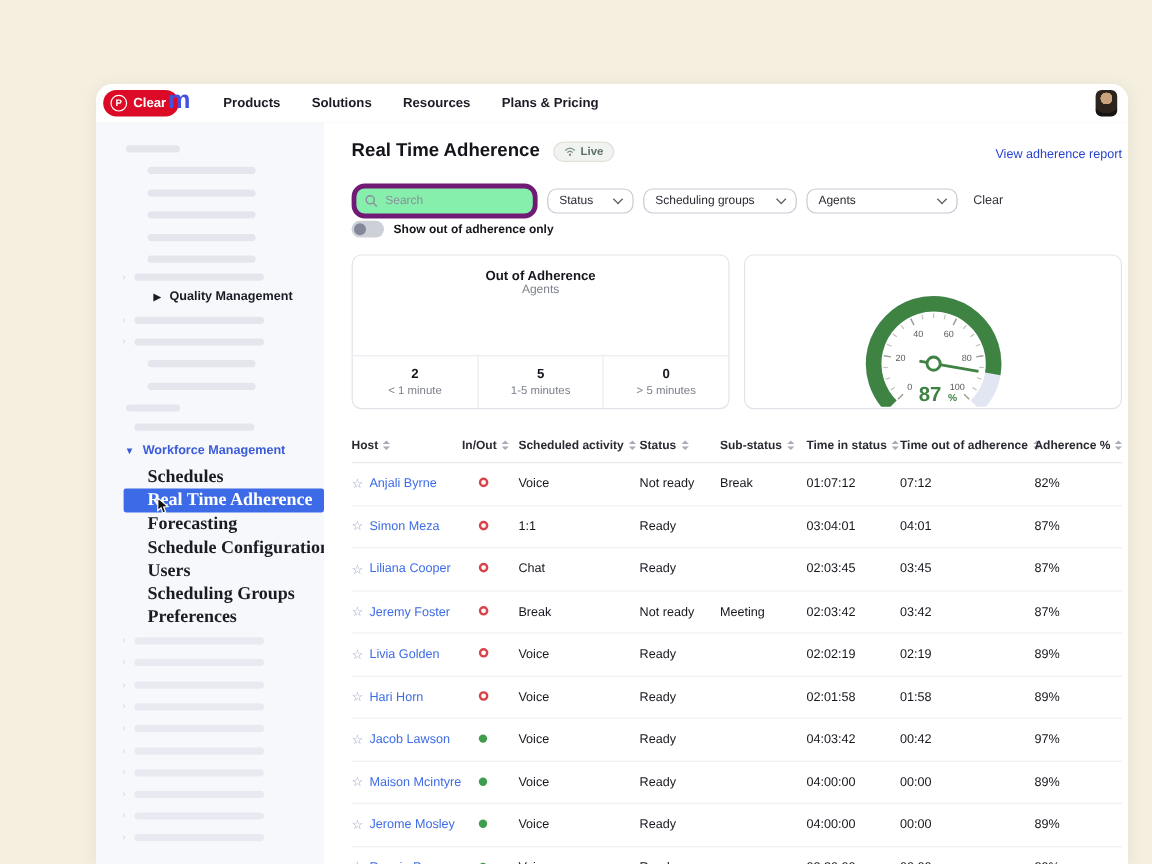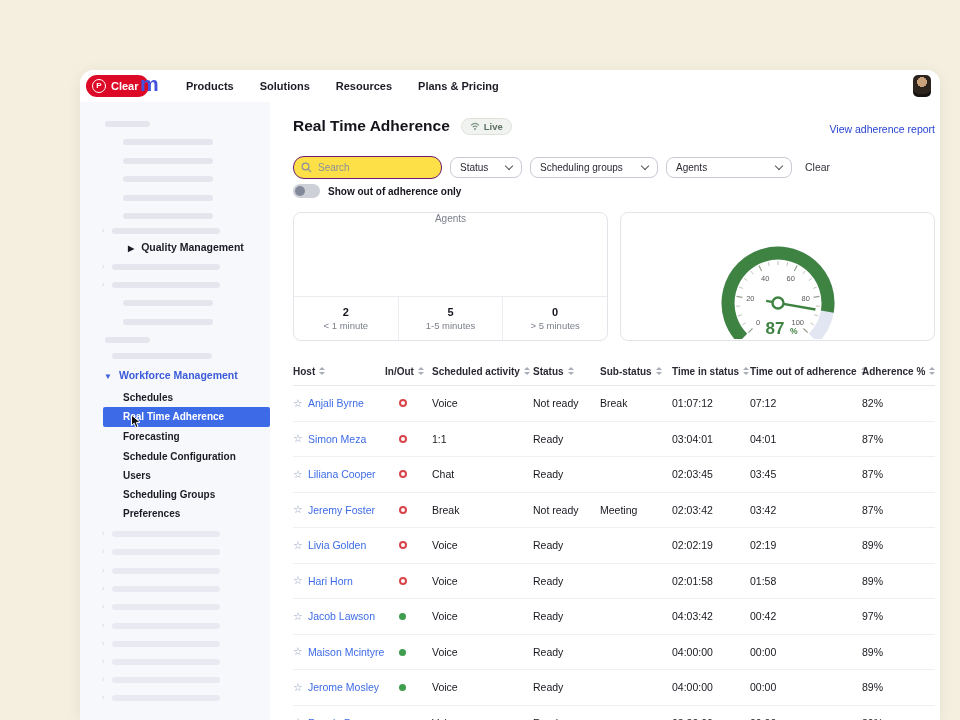--- a/index.html
+++ b/index.html
@@ -25,32 +25,32 @@
     transform:rotate(45deg);margin-top:-3px;display:inline-block;}
   
   .sidebar{position:absolute;left:0;top:32px;width:190px;bottom:0;background:#f7f8fb;}
   .skel{position:absolute;height:6px;border-radius:3px;background:#e5e6ed;}
   .skel.light{background:#e9eaf1;}
   .skel-chev{position:absolute;font-size:8px;color:#d6d8e0;}
   .side-label{position:absolute;font-size:10.5px;font-weight:700;color:#1b1b25;white-space:nowrap;cursor:pointer;}
   .side-label .arrow{font-size:8px;margin-right:7px;display:inline-block;color:#1b1b25;}
   .side-label.blue{color:#3b5bd8;}
   .side-item{position:absolute;left:0;right:0;height:20px;line-height:20px;padding-left:43px;
-    font-size:10px;font-weight:600;color:#1b1b25;cursor:pointer;white-space:nowrap;}
+    font-size:15px;font-weight:600;color:#1b1b25;cursor:pointer;white-space:nowrap;font-family:Liberation Serif, serif;}
   .side-item.selected{background:#3d6be8;color:#fff;left:23px;padding-left:20px;border-radius:2px;}
   .cursor-svg{position:absolute;z-index:5;}
   
   .main{position:absolute;left:190px;top:32px;right:0;bottom:0;background:#fff;}
   .page-title{position:absolute;left:23px;top:15px;font-size:15.5px;font-weight:700;color:#13131a;
     display:flex;align-items:center;gap:11px;}
   .live-badge{display:flex;align-items:center;gap:4px;background:#f0f3ef;border:1px solid #dde3da;
     border-radius:10px;padding:2px 8px;font-size:9.5px;font-weight:600;color:#5d7265;}
   .report-link{position:absolute;right:5px;top:21px;font-size:10.5px;font-weight:500;color:#2743d0;cursor:pointer;}
   .filters{position:absolute;left:23px;top:54px;height:22px;display:flex;align-items:center;}
-  .search-box{position:relative;width:147px;height:21px;border:1px solid #701a75;border-radius:11px;background:#fde047;}
+  .search-box{position:relative;width:147px;height:21px;border:4px solid #701a75;border-radius:11px;background:#86efac;}
   .search-box input{position:absolute;left:22px;top:1px;width:115px;height:17px;border:none;outline:none;
     font-size:10px;color:#333;font-family:"Liberation Sans",sans-serif;background:transparent;}
   .search-box input::placeholder{color:#8b909c;}
   .search-ic{position:absolute;left:7px;top:5px;}
   .dd{height:21px;border:1px solid #c6cad3;border-radius:8px;background:#fff;display:flex;align-items:center;
     justify-content:space-between;padding:0 9px;font-size:10px;color:#2a2a33;cursor:pointer;box-sizing:border-box;}
   .dd-status{width:72px;margin-left:8px;}
   .dd-groups{width:128px;margin-left:8px;}
   .dd-agents{width:126px;margin-left:8px;}
   .clear-link{margin-left:13px;font-size:10.5px;color:#33343c;cursor:pointer;}
@@ -208,20 +208,21 @@
       <span class="clear-link">Clear</span>
     </div>
     <div class="toggle-row">
       <div class="toggle">
           <div class="knob"></div>
         </div>
       <span class="toggle-label">Show out of adherence only</span>
     </div>
 
     <div class="card card1">
+      <div class="card-title">Out of Adherence</div>
       <div class="card-sub">Agents</div>
       <div class="card-divider"></div>
       <div class="breakdown" id="breakdown">
           <div class="bk-cell">
             <div class="bk-val">2</div>
             <div class="bk-lab">&lt; 1 minute</div>
           </div>
           <div class="bk-cell">
             <div class="bk-val">5</div>
             <div class="bk-lab">1-5 minutes</div>

